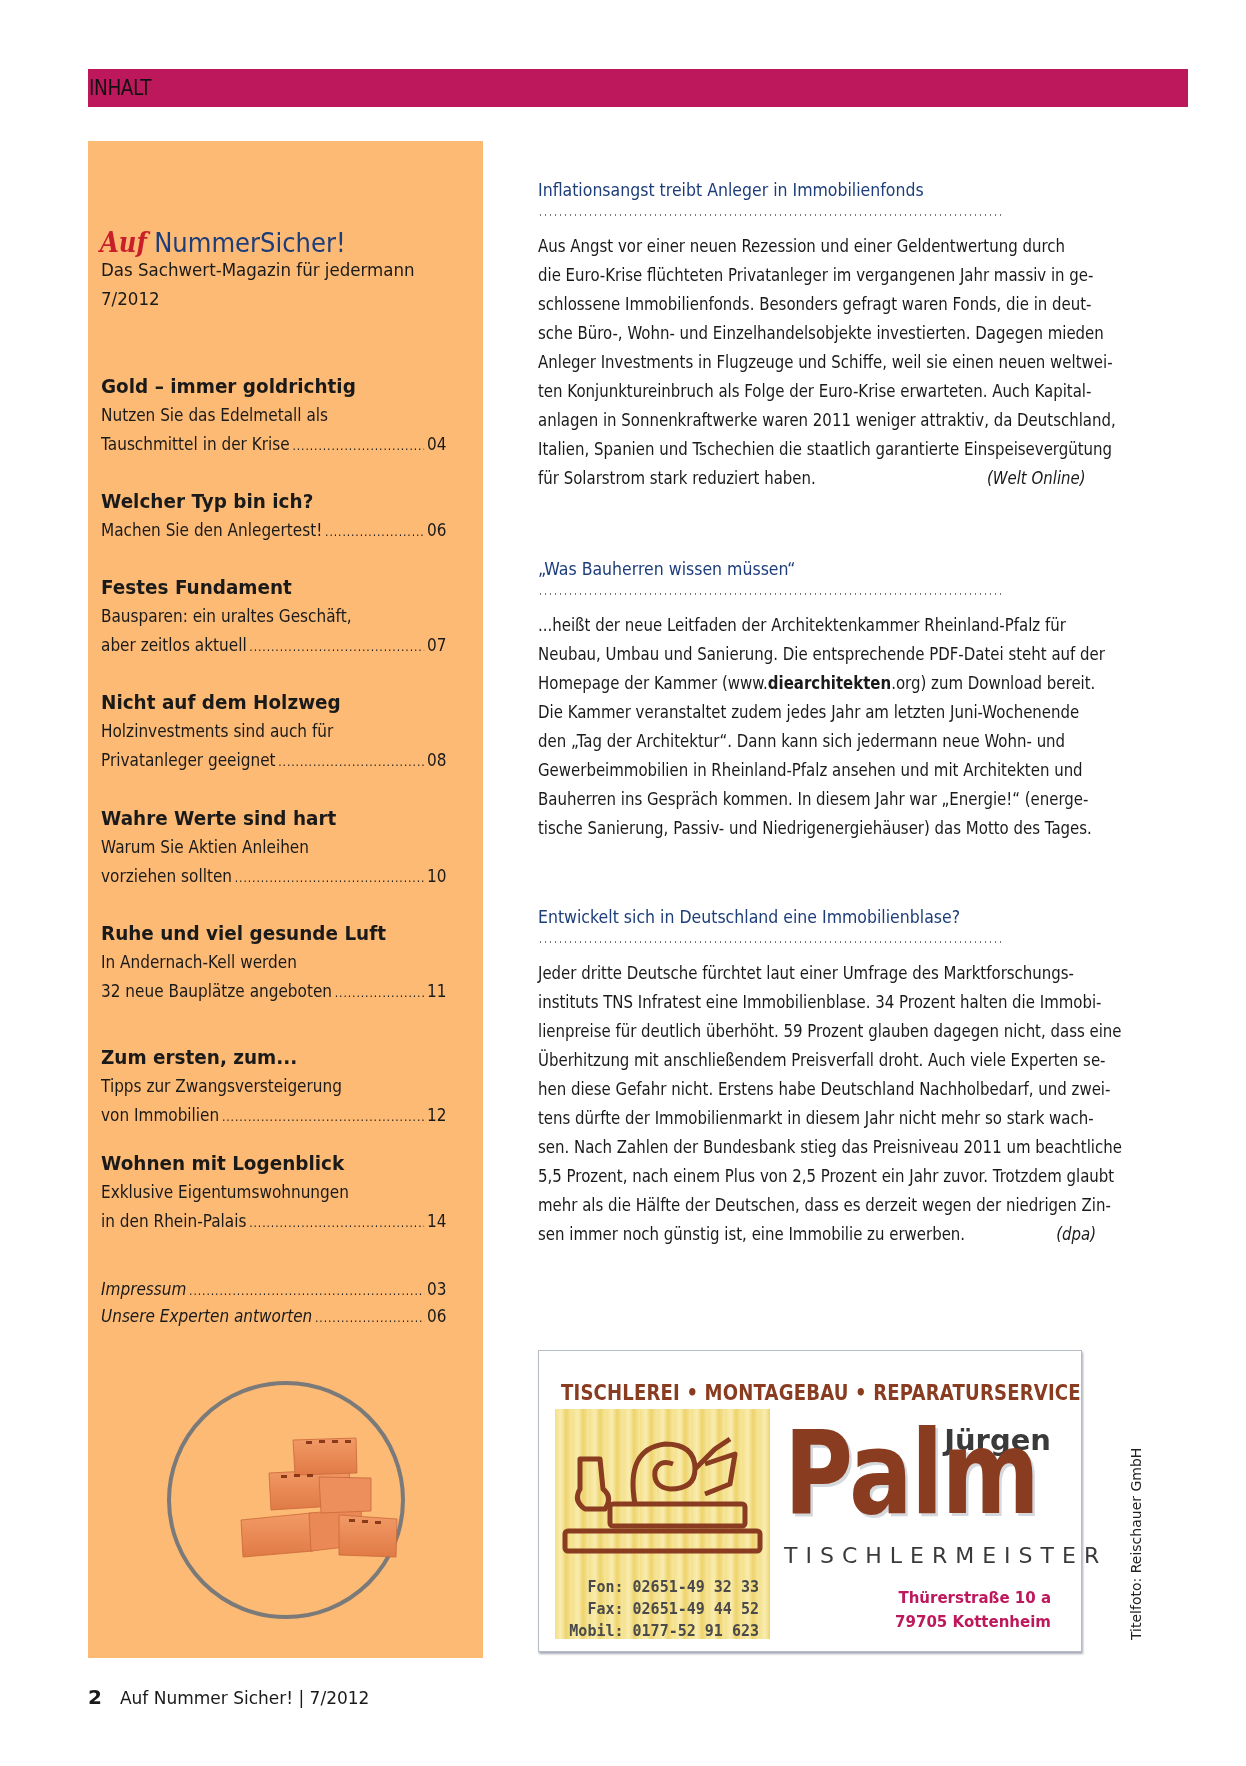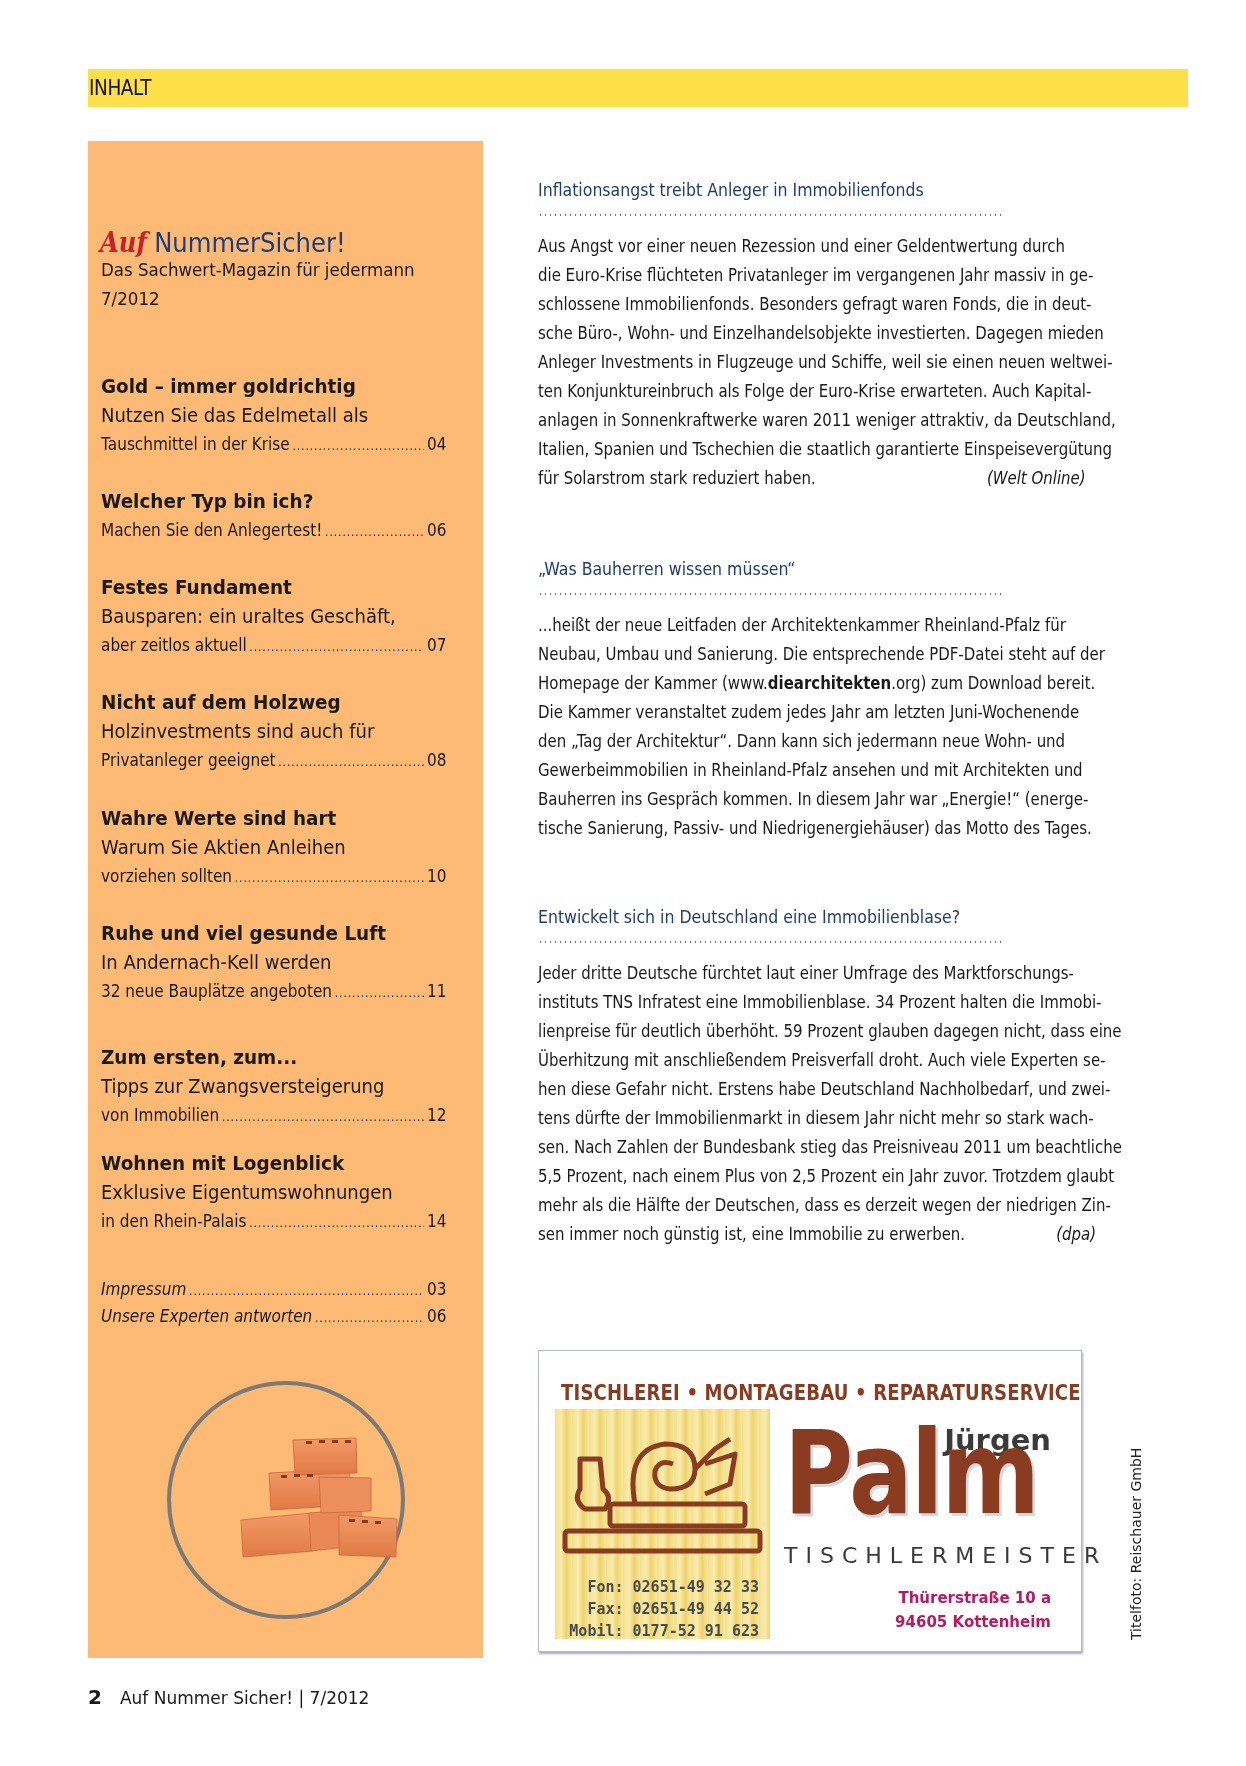--- a/index.html
+++ b/index.html
@@ -1,25 +1,25 @@
 <!DOCTYPE html>
 <html><head>
 <meta charset="utf-8">
 <style>
   html,body{margin:0;padding:0;background:#fff;}
   body{width:1246px;height:1766px;position:relative;overflow:hidden;font-family:"DejaVu Sans",sans-serif;color:#1a1a1a;}
-  .header-bar{position:absolute;left:88px;top:69px;width:1100px;height:38px;background:#fde047;}
+  .header-bar{position:absolute;left:88px;top:69px;width:1100px;height:38px;background:#be185d;}
   .header-title{position:absolute;left:1px;top:7px;font-size:21px;letter-spacing:-0.5px;color:#111;font-family:"DejaVu Sans",sans-serif;transform:scaleX(0.88);transform-origin:left;}
   .sidebar{position:absolute;left:88px;top:141px;width:395px;height:1517px;background:#fdba74;}
   .mag-title{position:absolute;left:12px;top:86px;font-size:27px;color:#1d3d7a;white-space:nowrap;font-family:"DejaVu Sans",sans-serif;transform:scaleX(0.9);transform-origin:left;}
   .mag-auf{font-family:"DejaVu Serif",serif;font-style:italic;font-weight:bold;color:#c8202a;font-size:27px;margin-right:8px;}
   .mag-sub{position:absolute;left:13px;font-size:18.5px;color:#1a1a1a;white-space:nowrap;transform:scaleX(0.9);transform-origin:left;}
   .toc{position:absolute;left:13px;width:437px;}
   .toc-head{font-weight:bold;font-size:20px;white-space:nowrap;transform:scaleX(0.92);transform-origin:left;height:29px;line-height:29px;}
-  .toc-line{font-size:20px;height:29px;line-height:29px;white-space:nowrap;position:relative;width:437px;}
+  .toc-line{font-size:17px;height:29px;line-height:29px;white-space:nowrap;position:relative;width:437px;}
   .toc-line .txt{position:relative;display:inline-block;transform:scaleX(0.9);transform-origin:left;}
   .lead-row{display:flex;align-items:baseline;width:347px;font-size:17px;line-height:29px;height:29px;}
   .lead-row .t{white-space:nowrap;}
   .lead-row .dots{flex:1;overflow:hidden;white-space:nowrap;margin:0 3px;letter-spacing:1px;font-size:12px;}
   .lead-row .pg{white-space:nowrap;}
   .italic .t{font-style:italic;}
   .circle{position:absolute;left:79px;top:1240px;width:230px;height:230px;border:4px solid #7a7a7a;border-radius:50%;}
   .footer{position:absolute;left:88px;top:1685px;font-size:17px;white-space:nowrap;}
   .footer-num{font-weight:bold;font-size:20px;margin-right:18px;}
   .article{position:absolute;left:538px;width:640px;}
@@ -234,21 +234,21 @@
   <div class="ad-contact">
     <div>Fon: 02651-49 32 33</div>
     <div>Fax: 02651-49 44 52</div>
     <div>Mobil: 0177-52 91 623</div>
   </div>
   <div class="ad-first">Jürgen</div>
   <div class="ad-palm">Palm</div>
   <div class="ad-meister">TISCHLERMEISTER</div>
   <div class="ad-addr">
     <div>Thürerstraße 10 a</div>
-    <div>94605 Kottenheim</div>
+    <div>79705 Kottenheim</div>
   </div>
 </div>
 
 <div class="credit">Titelfoto: Reischauer GmbH</div>
 
 <div class="footer">
   <span class="footer-num">2</span><span>Auf Nummer Sicher! | 7/2012</span>
 </div>
 
 </body></html>

